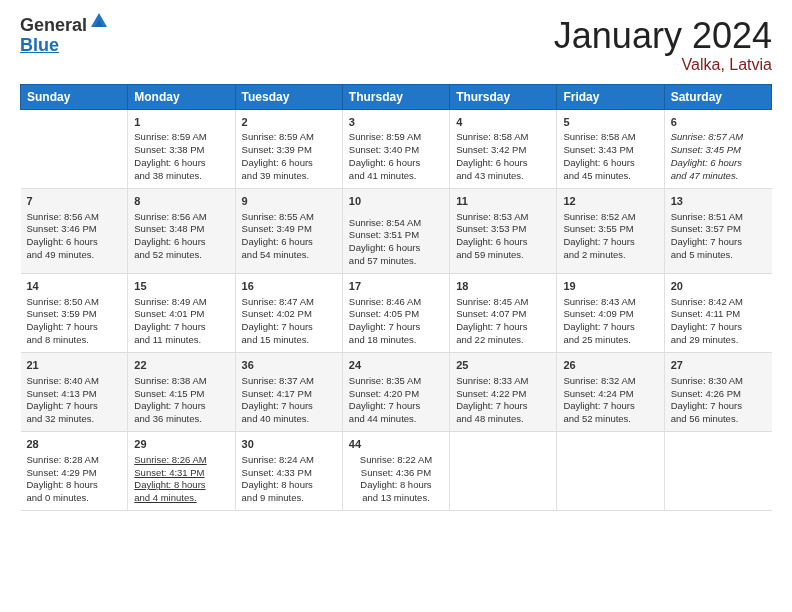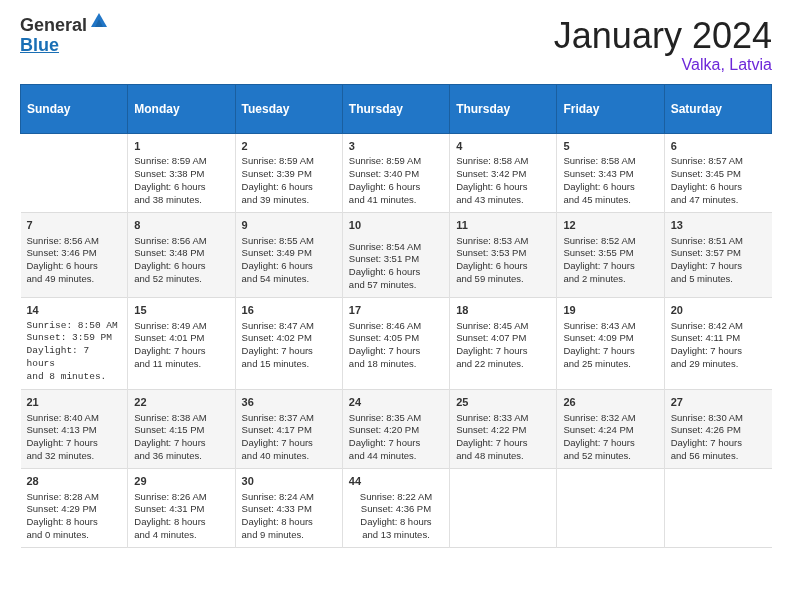--- a/index.html
+++ b/index.html
@@ -46,33 +46,33 @@
       text-align: right;
     }
     .month-title {
       font-size: 36px;
       font-weight: normal;
       color: #222;
       line-height: 1.1;
     }
     .location {
       font-size: 16px;
-      color: #6d28d9;
+      color: #7f1d1d;
     }
     table {
       width: 100%;
       border-collapse: collapse;
       table-layout: fixed;
     }
     thead tr th {
       background-color: #2176c7;
       color: #fff;
       font-size: 12px;
       font-weight: bold;
-      padding: 17px 6px;
+      padding: 5px 6px;
       text-align: left;
       border: 1px solid #1a5fa0;
     }
     tbody tr {
       border-bottom: 1px solid #ddd;
     }
     tbody tr:nth-child(odd) {
       background-color: #fff;
     }
     tbody tr:nth-child(even) {
@@ -172,21 +172,21 @@
           </td>
           <td>
             <span class="day-number">5</span>
             <div class="day-info" style="white-space: pre-line;">Sunrise: 8:58 AM
 Sunset: 3:43 PM
 Daylight: 6 hours
 and 45 minutes.</div>
           </td>
           <td>
             <span class="day-number">6</span>
-            <div class="day-info" style="white-space: pre-line;">Sunrise: 8:57 AM
+            <div class="day-info" style="white-space: pre-line; font-style: italic;">Sunrise: 8:57 AM
 Sunset: 3:45 PM
 Daylight: 6 hours
 and 47 minutes.</div>
           </td>
         </tr>
         <tr>
           <td>
             <span class="day-number">7</span>
             <div class="day-info" style="white-space: pre-line;">Sunrise: 8:56 AM
 Sunset: 3:46 PM
@@ -232,21 +232,21 @@
             <span class="day-number">13</span>
             <div class="day-info" style="white-space: pre-line;">Sunrise: 8:51 AM
 Sunset: 3:57 PM
 Daylight: 7 hours
 and 5 minutes.</div>
           </td>
         </tr>
         <tr>
           <td>
             <span class="day-number">14</span>
-            <div class="day-info" style="white-space: pre-line; font-family: Liberation Mono, monospace;">Sunrise: 8:50 AM
+            <div class="day-info" style="white-space: pre-line;">Sunrise: 8:50 AM
 Sunset: 3:59 PM
 Daylight: 7 hours
 and 8 minutes.</div>
           </td>
           <td>
             <span class="day-number">15</span>
             <div class="day-info" style="white-space: pre-line;">Sunrise: 8:49 AM
 Sunset: 4:01 PM
 Daylight: 7 hours
 and 11 minutes.</div>
@@ -341,21 +341,21 @@
         <tr>
           <td>
             <span class="day-number">28</span>
             <div class="day-info" style="white-space: pre-line;">Sunrise: 8:28 AM
 Sunset: 4:29 PM
 Daylight: 8 hours
 and 0 minutes.</div>
           </td>
           <td>
             <span class="day-number">29</span>
-            <div class="day-info" style="white-space: pre-line;">Sunrise: 8:26 AM
+            <div class="day-info" style="white-space: pre-line; text-decoration: underline;">Sunrise: 8:26 AM
 Sunset: 4:31 PM
 Daylight: 8 hours
 and 4 minutes.</div>
           </td>
           <td>
             <span class="day-number">30</span>
             <div class="day-info" style="white-space: pre-line;">Sunrise: 8:24 AM
 Sunset: 4:33 PM
 Daylight: 8 hours
 and 9 minutes.</div>

